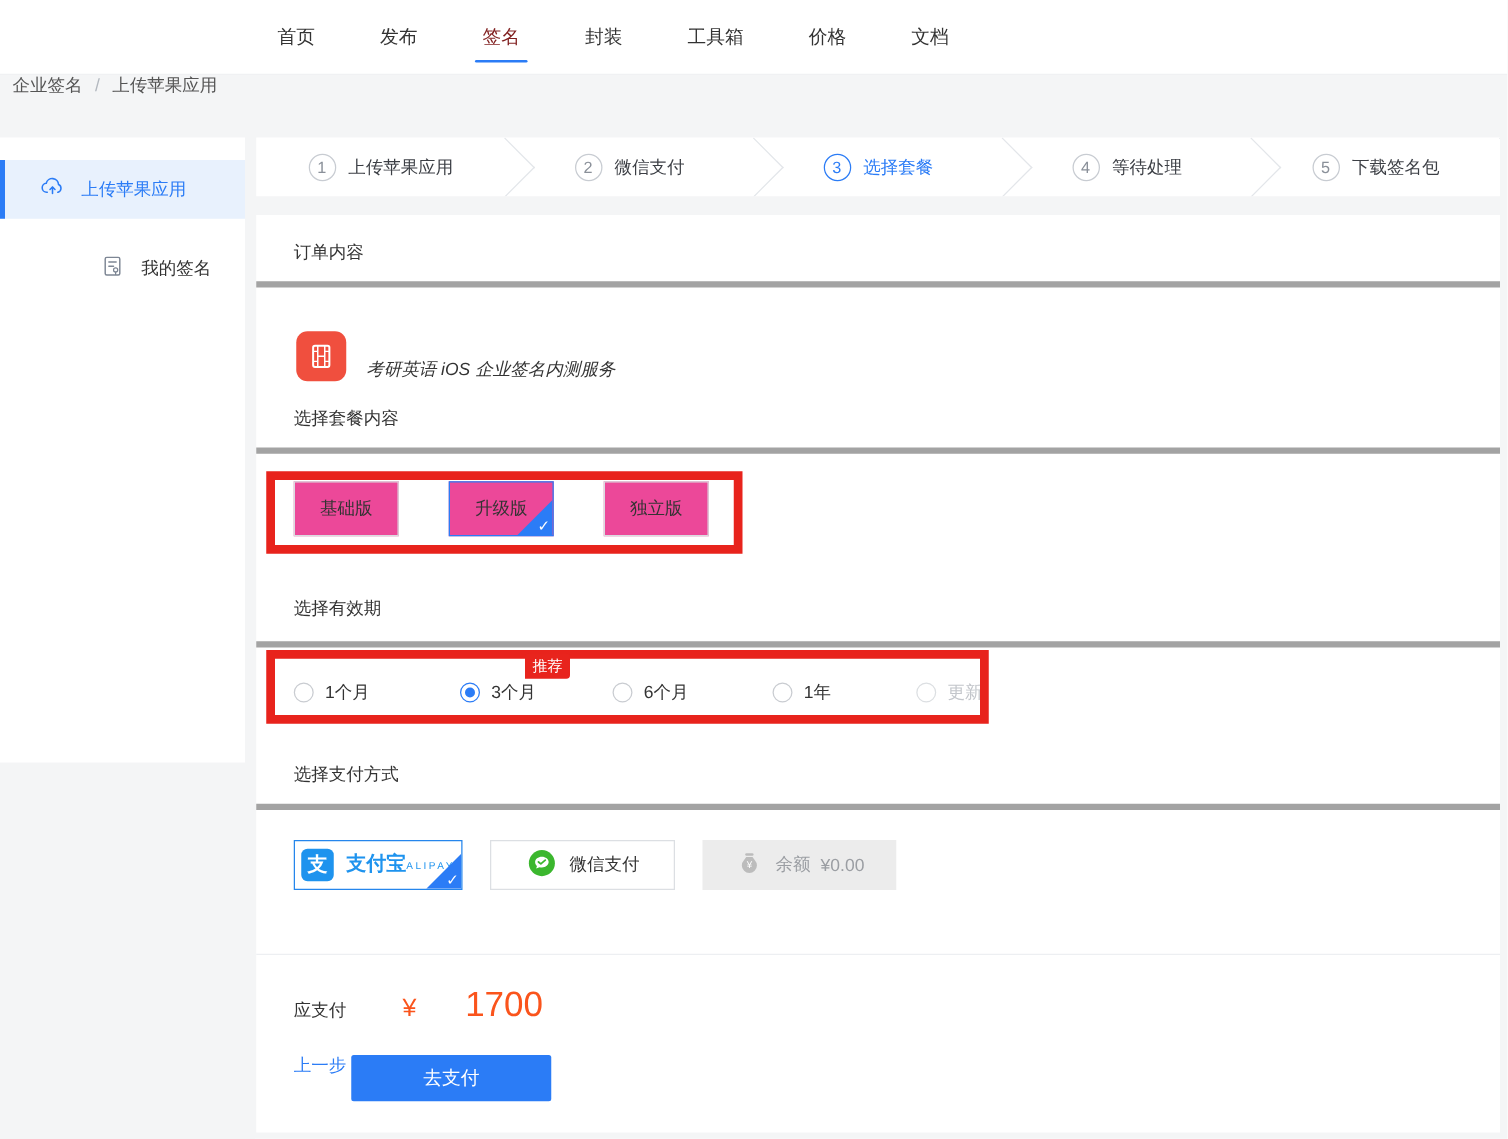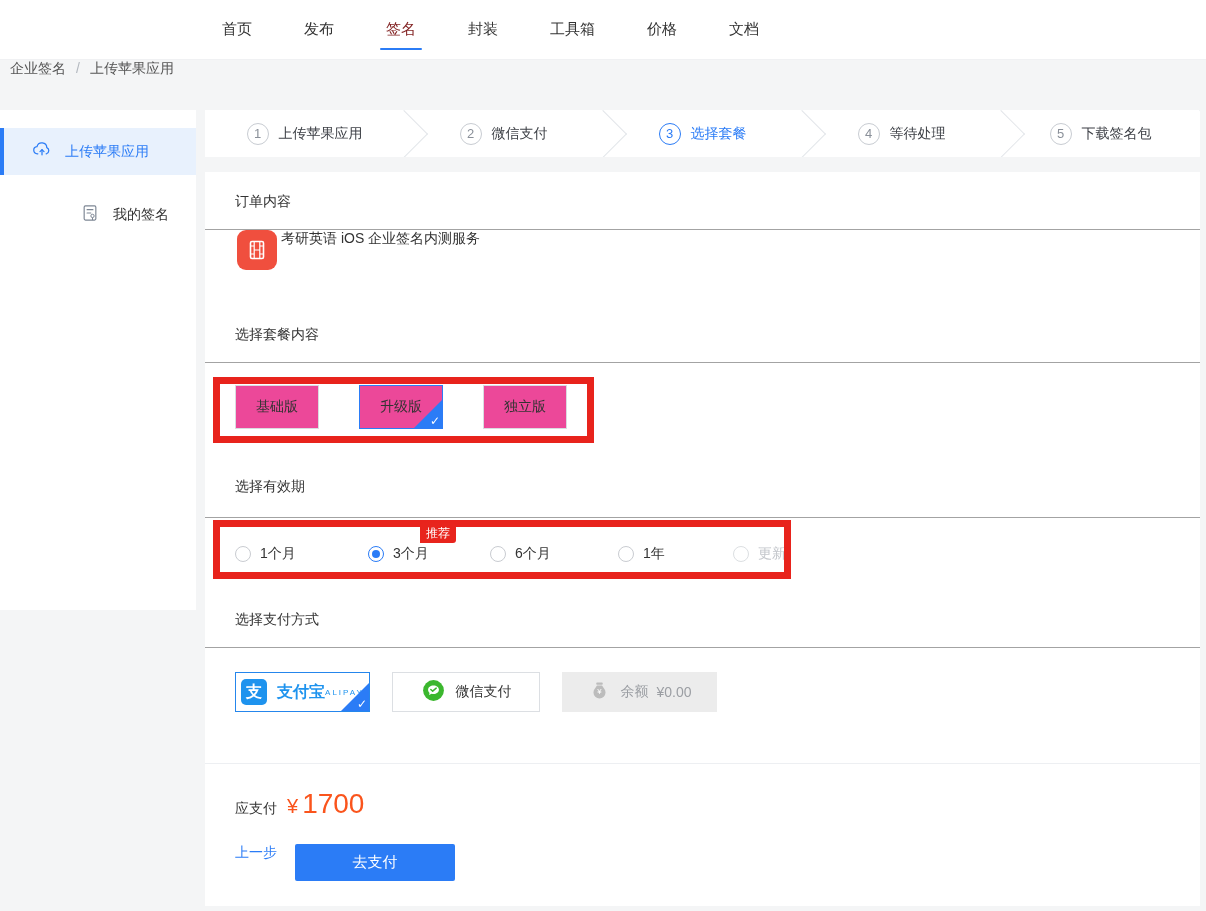--- a/index.html
+++ b/index.html
@@ -66,25 +66,25 @@
     display:flex; align-items:center; justify-content:center;
     font-size:13px; color:#8a9099; background:#fff; position:relative; z-index:2;
   }
   .step-label { position:relative; z-index:2; }
   .step.active { color:#2b7cf6; }
   .step.active .step-num { border-color:#2b7cf6; color:#2b7cf6; }
   
   .panel { margin-top:15px; background:#fff; height:734px; }
   .sec-head {
     height:58px; line-height:58px; padding-left:30px; font-size:14px; color:#333;
-    border-bottom:1px solid #a3a3a3;
+    border-bottom:5px solid #a3a3a3;
   }
   .sec-head.tall { height:63px; line-height:63px; }
   
-  .order-row { height:75px; display:flex; align-items:flex-start; gap:4px; padding-left:32px; }
+  .order-row { height:75px; display:flex; align-items:flex-end; gap:16px; padding-left:32px;font-style:italic; }
   .app-icon {
     width:40px; height:40px; border-radius:9px; background:#f04f3e;
     display:flex; align-items:center; justify-content:center; flex:none;
   }
   .app-name { font-size:14px; color:#333; }
   
   .pkg-content { height:92px; padding:22px 0 0 30px; display:flex; gap:40px; }
   .pkg-btn {
     width:84px; height:44px; border:1px solid #d9dcе0; border:1px solid #d9dce0;
     background:#ec4899; display:flex; align-items:center; justify-content:center;
@@ -139,28 +139,28 @@
   .ali-logo {
     width:26px; height:26px; border-radius:5px; background:#1e93ee; flex:none;
     display:flex; align-items:center; justify-content:center;
     color:#fff; font-size:16px; font-weight:bold;
   }
   .ali-text { display:flex; align-items:center; line-height:1; }
   .ali-cn { font-size:16px; font-weight:bold; color:#1e93ee; }
   .ali-en { font-size:8px; letter-spacing:2px; color:#1e93ee; margin-top:2px; }
   
   .panel-footer { height:143px; border-top:1px solid #edeff2; padding:24px 0 0 30px; }
-  .price-row { display:flex; align-items:baseline; height:34px; }
+  .price-row { display:flex; align-items:baseline; height:34px;gap:35px; }
   .price-label { font-size:14px; color:#333; }
   .price-currency { font-size:20px; color:#fa541c; margin-left:10px; }
   .price-amount { font-size:28px; color:#fa541c; margin-left:4px; }
   .action-row { margin-top:22px; display:flex; }
   .prev-link { font-size:14px; color:#2b7cf6; cursor:pointer; }
   .pay-button {
-    margin-left:18px; width:160px; height:37px; background:#2b7cf6; color:#fff;
+    margin-left:4px; width:160px; height:37px; background:#2b7cf6; color:#fff;
     font-size:15px; border:none; border-radius:2px; cursor:pointer;
   }
   
   .anno-rect {
     position:absolute; border:7px solid #e8231c; z-index:10; pointer-events:none;
   }
   .anno-rect.r1 { left:8px; top:267px; width:381px; height:66px; }
   .anno-rect.r2 { left:8px; top:410px; width:578px; height:59px; }
 </style>
 </head>

